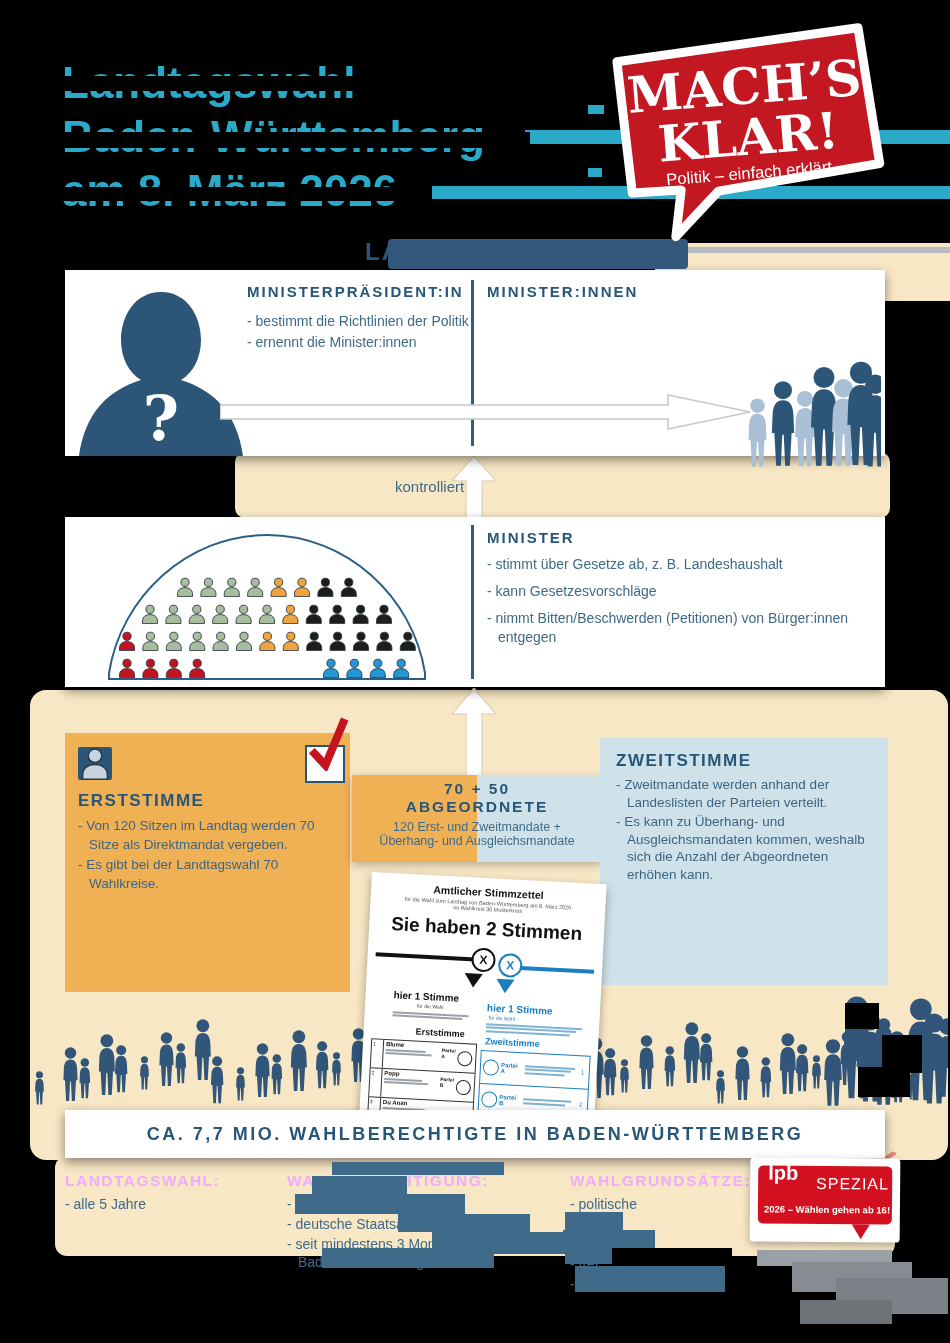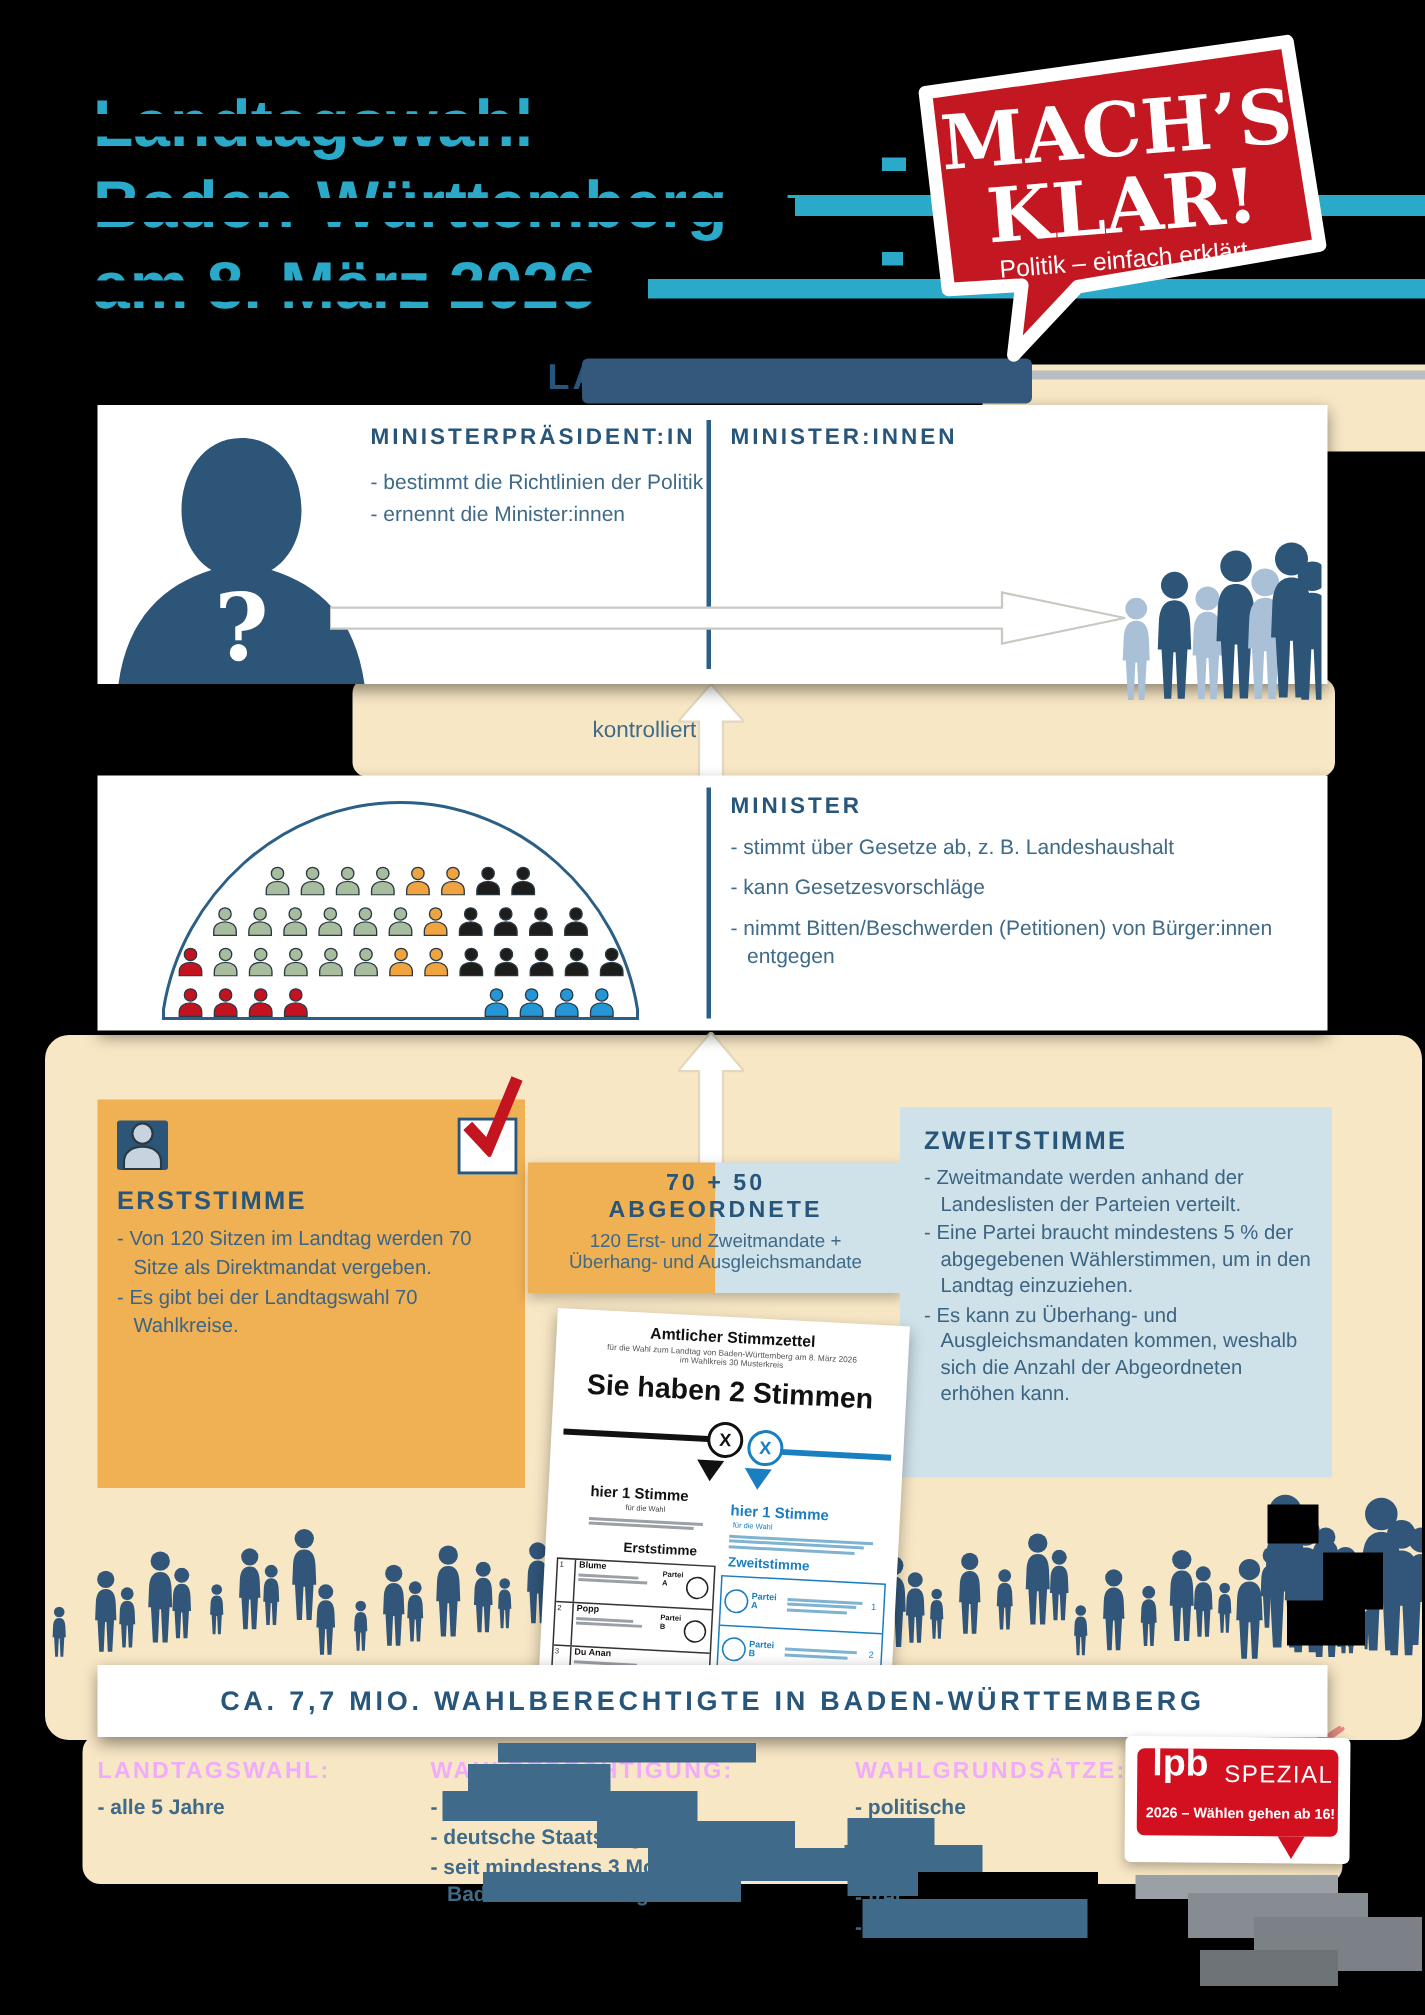--- a/index.html
+++ b/index.html
@@ -10,21 +10,21 @@
   .whitebox{background:#fff;box-shadow:0 4px 10px rgba(0,0,0,.45);}
   .hd{font-weight:bold;letter-spacing:2px;color:#27567a;font-size:15px;}
   .bl{font-size:14px;color:#3f6a88;line-height:19px;}
   .li{padding-left:11px;text-indent:-11px;margin-bottom:2px;}
   .li.sp{margin-bottom:8px;}
   .li::before{content:"- ";}
   .divider{width:3px;background:#2b5f86;}
   .titleline{font-weight:bold;font-size:44px;line-height:54px;color:#2aa9c9;}
   .glitch{pointer-events:none;}
   .ftitle{font-weight:bold;letter-spacing:1.5px;color:#f0abfc;font-size:15.5px;}
-  .fitem{font-size:14px;color:#3f6a88;line-height:18px;font-weight:bold;}
+  .fitem{font-size:14px;color:#3f6a88;line-height:18px;}
   .fake{background:#9aa0a6;height:2px;margin:1.5px 0;}
   .bfake{background:#7fb3d2;height:2px;margin:1.5px 0;}
   .xcirc{width:20px;height:20px;border-radius:50%;display:flex;align-items:center;
          justify-content:center;font-weight:bold;font-size:12px;background:#fff;}
   .tri-down{width:0;height:0;border-left:9px solid transparent;border-right:9px solid transparent;}
 </style>
 </head>
 <body>
 
 <svg width="0" height="0" style="position:absolute">
@@ -177,21 +177,20 @@
     <div style="font-weight:bold;font-size:15.5px;color:#27567a;letter-spacing:2px">ABGEORDNETE</div>
     <div style="font-size:12.5px;color:#3f6a88;margin-top:4px">120 Erst- und Zweitmandate +</div>
     <div style="font-size:12.5px;color:#3f6a88">Überhang- und Ausgleichsmandate</div>
   </div>
 </div>
 
 <div class="abs" style="left:600px;top:738px;width:288px;height:247px;background:#cfe2e9;z-index:4">
   <div class="abs" style="left:16px;top:13px;font-weight:bold;font-size:17px;letter-spacing:1.5px;color:#27567a">ZWEITSTIMME</div>
   <div class="abs" style="left:16px;top:38px;width:262px;font-size:13.5px;line-height:17.5px;color:#3d6583">
     <div class="li">Zweitmandate werden anhand der Landeslisten der Parteien verteilt.</div>
-    <div class="li">Eine Partei braucht mindestens 5 % der abgegebenen Wählerstimmen, um in den Landtag einzuziehen.</div>
     <div class="li">Es kann zu Überhang- und Ausgleichsmandaten kommen, weshalb sich die Anzahl der Abgeordneten erhöhen kann.</div>
   </div>
 </div>
 
 <svg class="abs" style="left:30px;top:975px;z-index:6" width="918" height="138" viewBox="0 0 918 138">
   <g id="crowd-g" fill="#31567a">
       <use href="#fig" x="2" y="96" width="14.96" height="34"></use>
       <use href="#fig" x="28.4" y="72" width="24.2" height="55"></use>
       <use href="#fig" x="45.8" y="83" width="18.04" height="41"></use>
       <use href="#fig" x="63.19999999999999" y="59" width="27.28" height="62"></use>
@@ -359,21 +358,21 @@
   <div class="fitem li" style="margin-top:5px">politische</div>
   <div class="fitem li">gleich</div>
   <div class="fitem li">geheim</div>
   <div class="fitem li">frei</div>
   <div class="fitem li">unmittelbar</div>
 </div>
 
 <div class="abs" style="left:862px;top:1140px;font-size:44px;color:rgba(214,60,72,.55);transform:rotate(14deg);z-index:7;font-family:'DejaVu Sans',sans-serif">✗</div>
 <div class="abs" style="left:750px;top:1158px;width:150px;height:84px;background:#fff;border-radius:4px;transform:rotate(.5deg);z-index:8;box-shadow:0 3px 8px rgba(0,0,0,.3)">
   <div class="abs" style="left:8px;top:8px;width:134px;height:58px;background:#d2101f;border-radius:5px">
-    <span class="abs" style="left:10px;top:-4px;color:#fff;font-weight:bold;font-size:25px">lpb</span>
+    <span class="abs" style="left:10px;top:-4px;color:#fff;font-weight:bold;font-size:20px">lpb</span>
     <span class="abs" style="left:58px;top:9px;color:#fff;font-size:16px;letter-spacing:1px">SPEZIAL</span>
     <span class="abs" style="left:6px;top:38px;color:#fff;font-weight:bold;font-size:9.5px">2026 – Wählen gehen ab 16!</span>
   </div>
   <div class="abs tri-down" style="left:102px;top:66px;border-top:15px solid #d2101f"></div>
 </div>
 
 <div>
   <div class="abs glitch" style="left:62px;top:76px;width:328px;height:15px;background:#000;z-index:6"></div>
   <div class="abs glitch" style="left:62px;top:132px;width:468px;height:16px;background:#000;z-index:6"></div>
   <div class="abs glitch" style="left:62px;top:187px;width:362px;height:14px;background:#000;z-index:6"></div>

